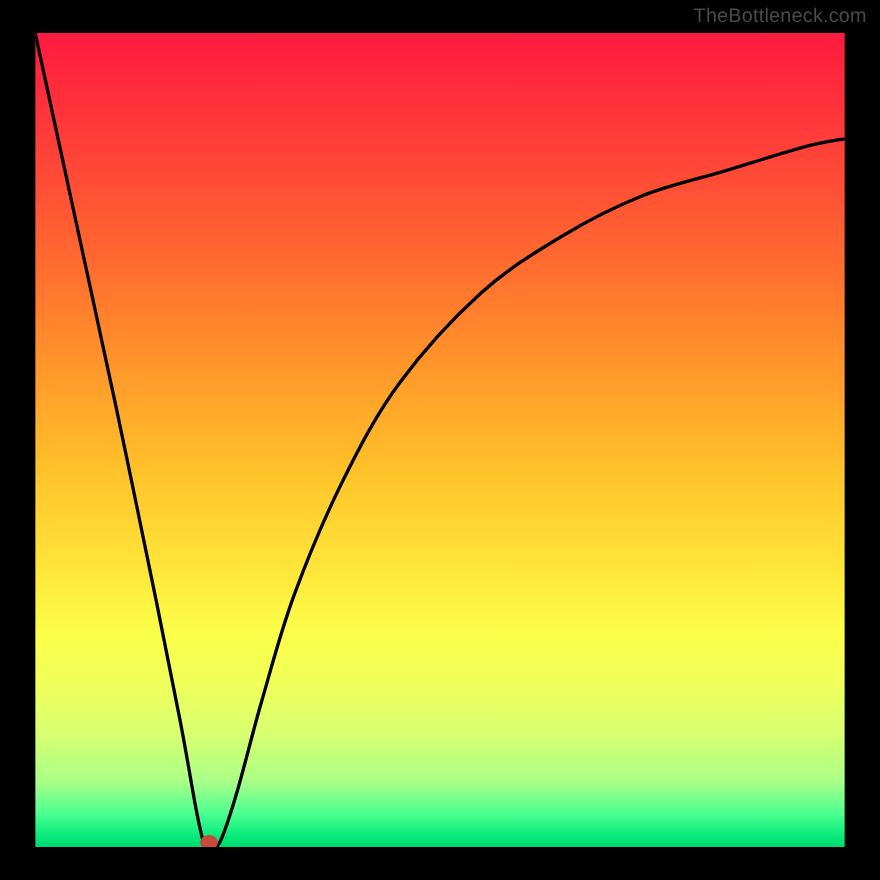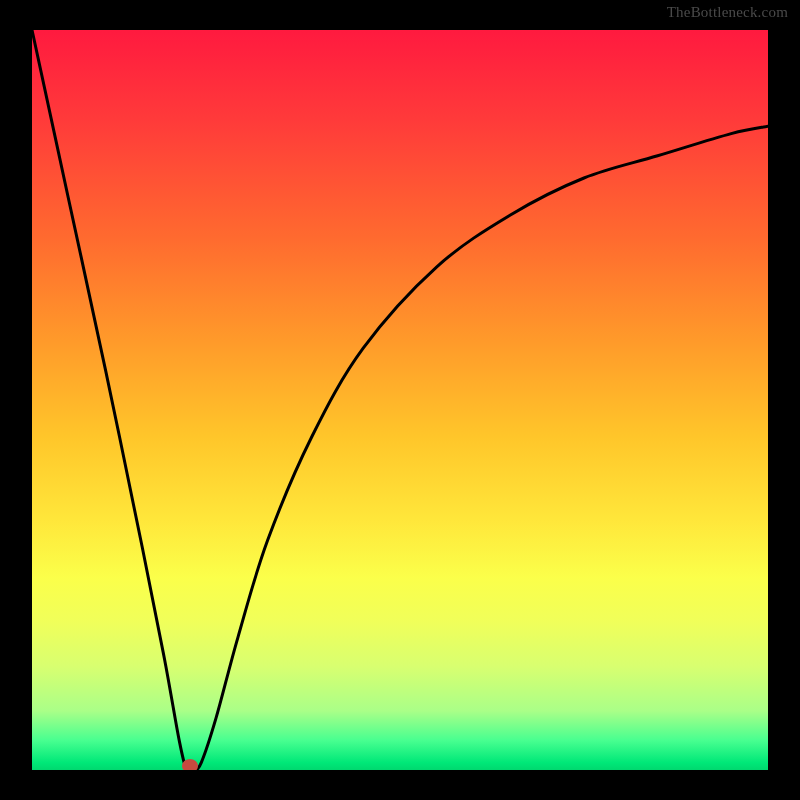--- a/index.html
+++ b/index.html
@@ -15,25 +15,24 @@
     position: relative;
     width: 800px;
     height: 800px;
     background: #000;
   }
   .watermark {
     position: absolute;
     top: 4px;
     right: 12px;
     color: #4a4a4a;
-    font-size: 15px;
+    font-size: 18px;
     font-weight: 500;
     letter-spacing: 0.2px;
     z-index: 10;
-    font-family: Liberation Serif, serif;
   }
   .plot-area {
     position: absolute;
     left: 32px;
     top: 30px;
     width: 736px;
     height: 740px;
     overflow: hidden;
   }
   .gradient {

